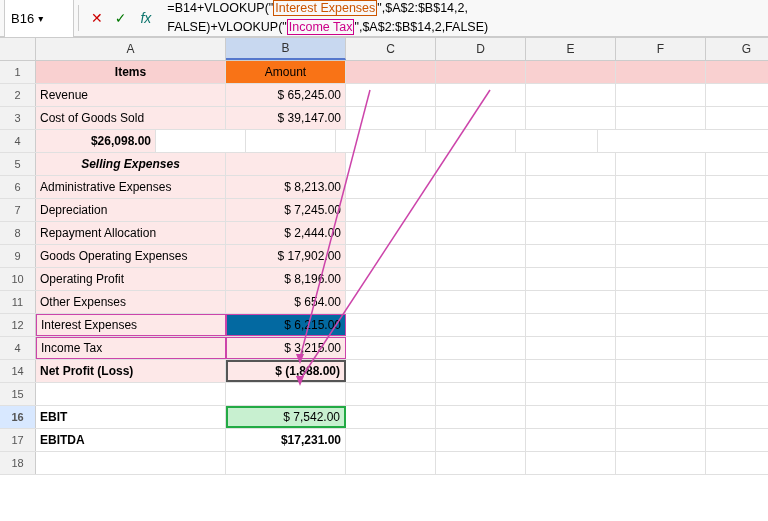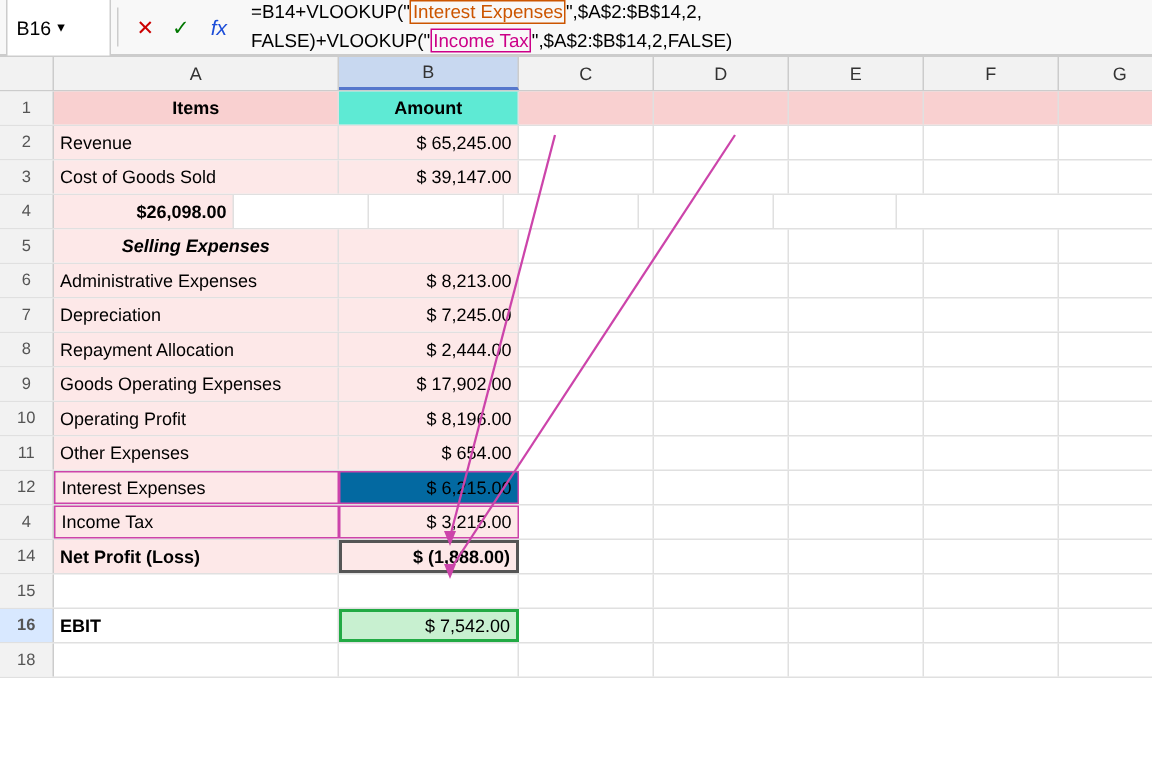--- a/index.html
+++ b/index.html
@@ -37,21 +37,21 @@
       font-size: 14px;
       color: #555;
       cursor: pointer;
       padding: 2px 4px;
     }
     .formula-icon.red { color: #cc0000; }
     .formula-icon.green { color: #007700; }
     .fx-label {
       font-style: italic;
       font-size: 14px;
-      color: #1d4ed8;
+      color: #0f766e;
       padding: 0 6px;
     }
 
     
     .col-headers {
       display: flex;
       border-bottom: 1px solid #ccc;
     }
     .row-num-header {
       width: 36px;
@@ -180,21 +180,21 @@
     <div class="col-header col-c">C</div>
     <div class="col-header col-d">D</div>
     <div class="col-header col-e">E</div>
     <div class="col-header col-f">F</div>
     <div class="col-header col-g">G</div>
   </div>
 
   <div class="sheet-row header-row">
     <div class="row-num">1</div>
     <div class="cell col-a center bold" style="background:#f9d0d0; font-weight:bold; justify-content:center;">Items</div>
-    <div class="cell col-b center bold" style="background:#5eead4; font-weight:bold; justify-content:center;">Amount</div>
+    <div class="cell col-b center bold" style="background:#f97316; font-weight:normal; justify-content:center;">Amount</div>
     <div class="cell col-c"></div>
     <div class="cell col-d"></div>
     <div class="cell col-e"></div>
     <div class="cell col-f"></div>
     <div class="cell col-g"></div>
   </div>
 
   <div class="sheet-row">
     <div class="row-num">2</div>
     <div class="cell col-a bg-pink">Revenue</div>
@@ -352,20 +352,30 @@
     <div class="row-num" style="background:#d8e8ff; font-weight:bold;">16</div>
     <div class="cell col-a bold" style="font-weight:bold;">EBIT</div>
     <div class="cell col-b right" style="background:#c8f0d0; border: 2px solid #22aa44; font-weight:normal;">$  7,542.00</div>
     <div class="cell col-c"></div>
     <div class="cell col-d"></div>
     <div class="cell col-e"></div>
     <div class="cell col-f"></div>
     <div class="cell col-g"></div>
   </div>
 
+  <div class="sheet-row">
+    <div class="row-num">17</div>
+    <div class="cell col-a bold" style="font-weight:bold;">EBITDA</div>
+    <div class="cell col-b right bold" style="font-weight:bold;">$17,231.00</div>
+    <div class="cell col-c"></div>
+    <div class="cell col-d"></div>
+    <div class="cell col-e"></div>
+    <div class="cell col-f"></div>
+    <div class="cell col-g"></div>
+  </div>
 
   <div class="sheet-row">
     <div class="row-num">18</div>
     <div class="cell col-a"></div>
     <div class="cell col-b"></div>
     <div class="cell col-c"></div>
     <div class="cell col-d"></div>
     <div class="cell col-e"></div>
     <div class="cell col-f"></div>
     <div class="cell col-g"></div>

